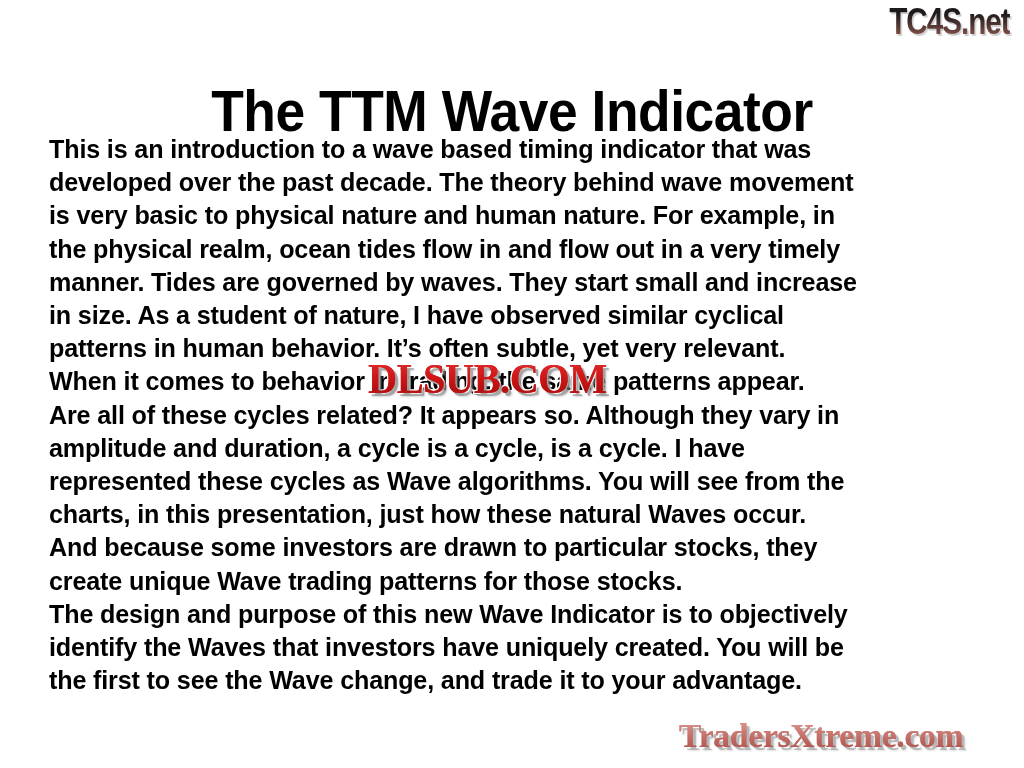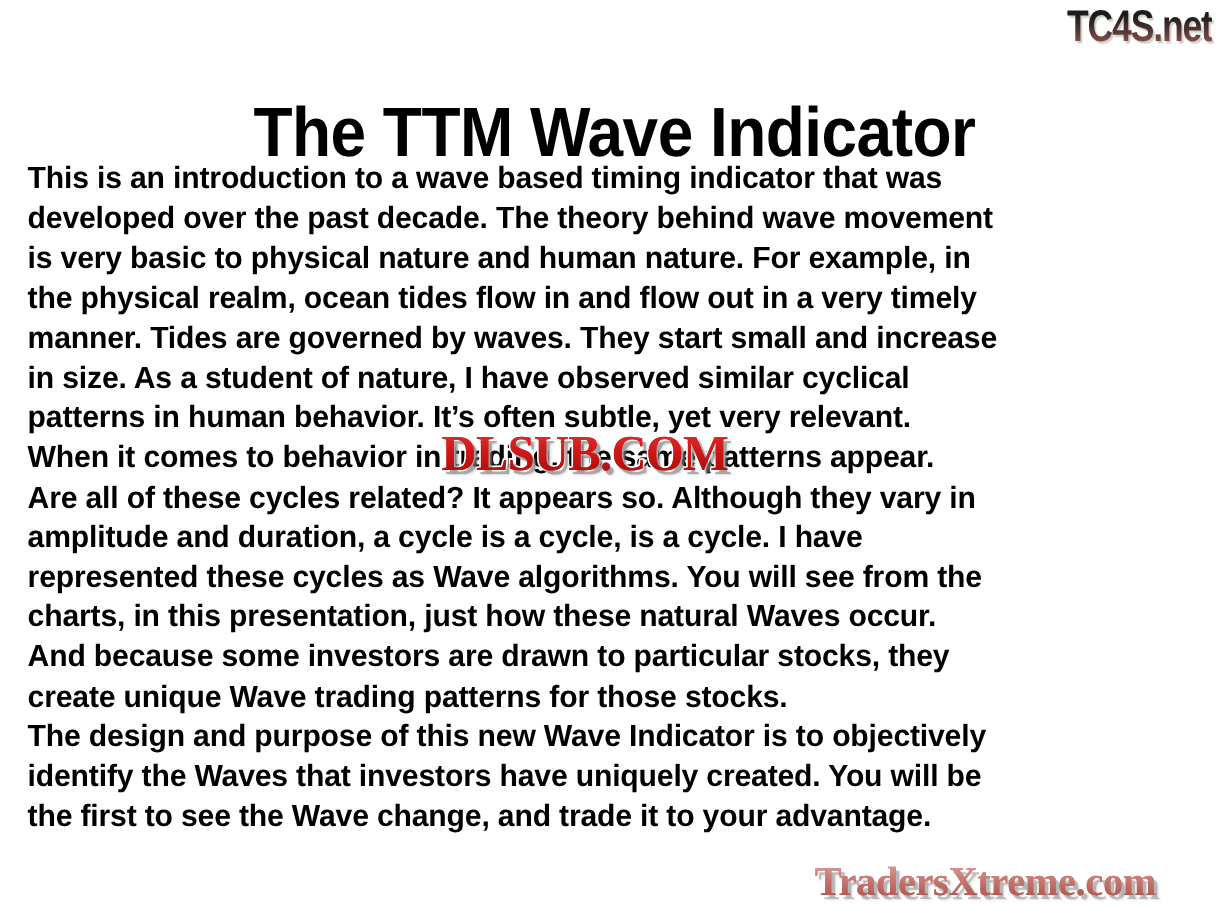--- a/index.html
+++ b/index.html
@@ -59,21 +59,21 @@
     line-height: 62px;
     color: #000000;
     letter-spacing: -0.5px;
     transform: scaleX(0.92);
     white-space: nowrap;
   }
 
   
   .body-block {
     position: absolute;
-    left: 23px;
+    left: 49px;
     top: 133px;
     width: 962px;
   }
   .body-line {
     font-family: "Liberation Sans", sans-serif;
     font-weight: bold;
     font-size: 25.5px;
     line-height: 33.2px;
     color: #000000;
     letter-spacing: -0.15px;

